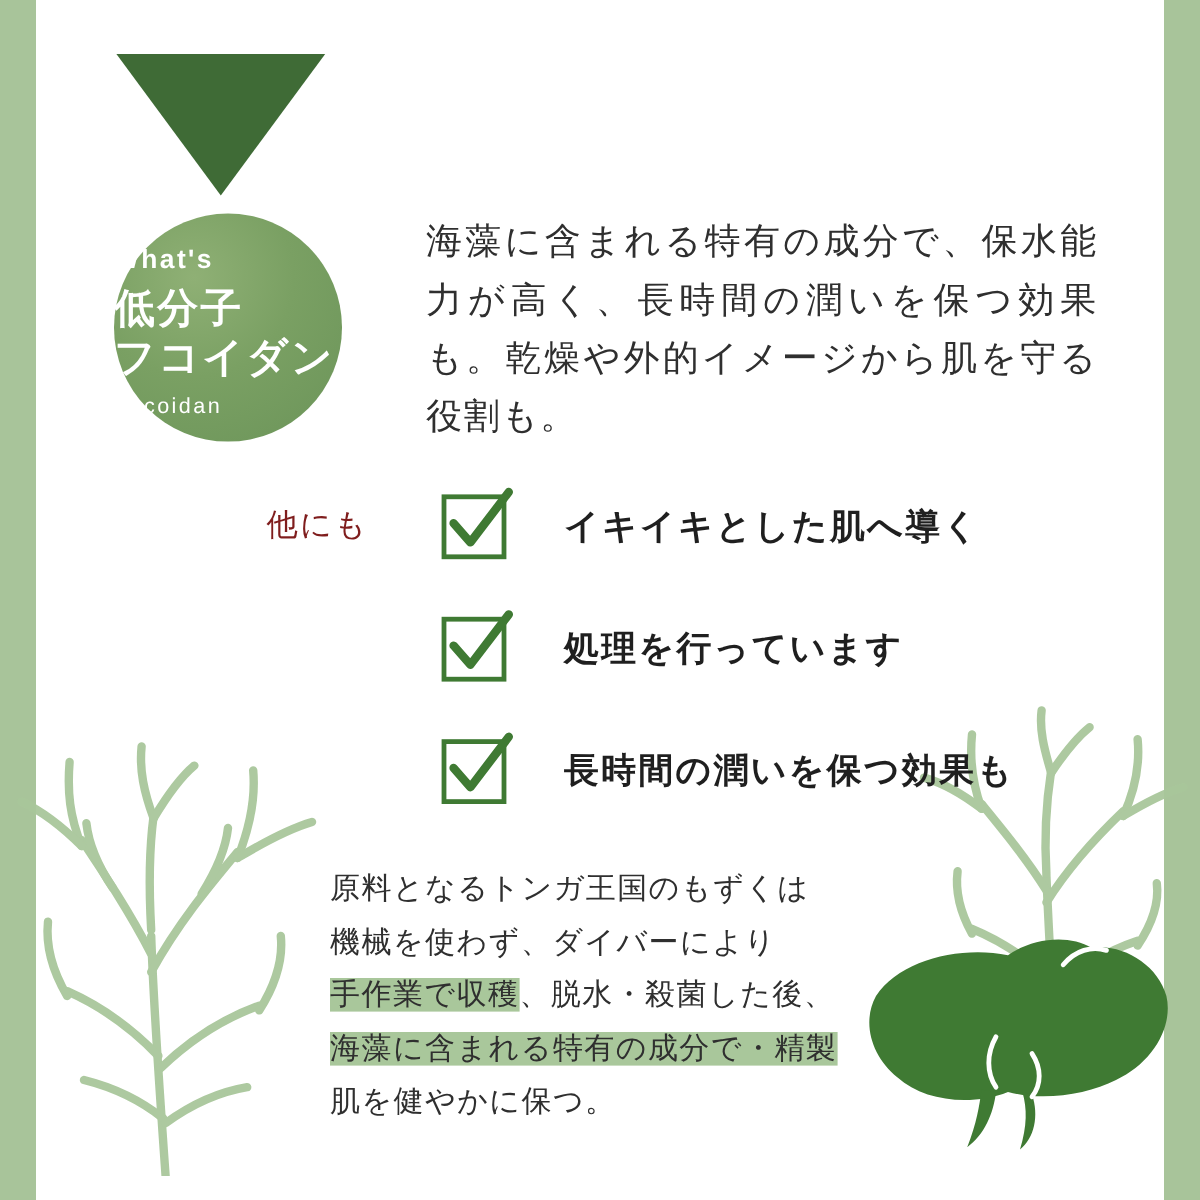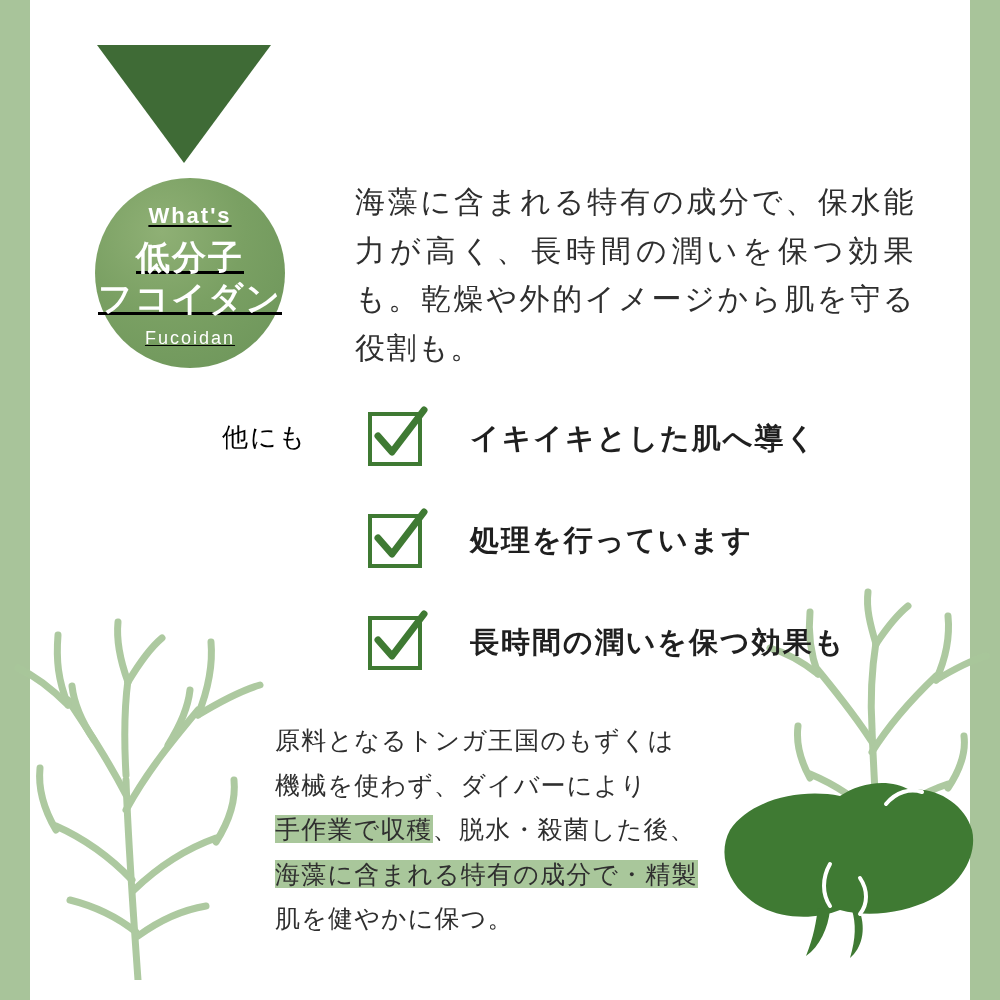--- a/index.html
+++ b/index.html
@@ -75,25 +75,24 @@
   .badge {
     position: absolute;
     left: 95px;
     top: 178px;
     width: 190px;
     height: 190px;
     border-radius: 50%;
     background: radial-gradient(circle at 35% 28%, #8fb075 0%, #7aa063 45%, #6b9459 100%);
     display: flex;
     flex-direction: column;
-    align-items: center;
+    align-items: flex-start;
     justify-content: center;
     box-sizing: border-box;
     padding-top: 6px;
-    text-decoration: underline;
   }
   .badge .whats {
     color: #ffffff;
     font-size: 22px;
     letter-spacing: 2px;
     font-weight: bold;
     margin-bottom: 8px;
   }
   .badge .jp1, .badge .jp2 {
     color: #ffffff;
@@ -121,21 +120,21 @@
     letter-spacing: 1.5px;
     text-align: justify;
   }
 
   
   .also {
     position: absolute;
     left: 222px;
     top: 420px;
     font-size: 26px;
-    color: #000000;
+    color: #7f1d1d;
     letter-spacing: 2px;
   }
 
   
   .checklist {
     position: absolute;
     left: 368px;
     top: 412px;
     width: 560px;
   }

